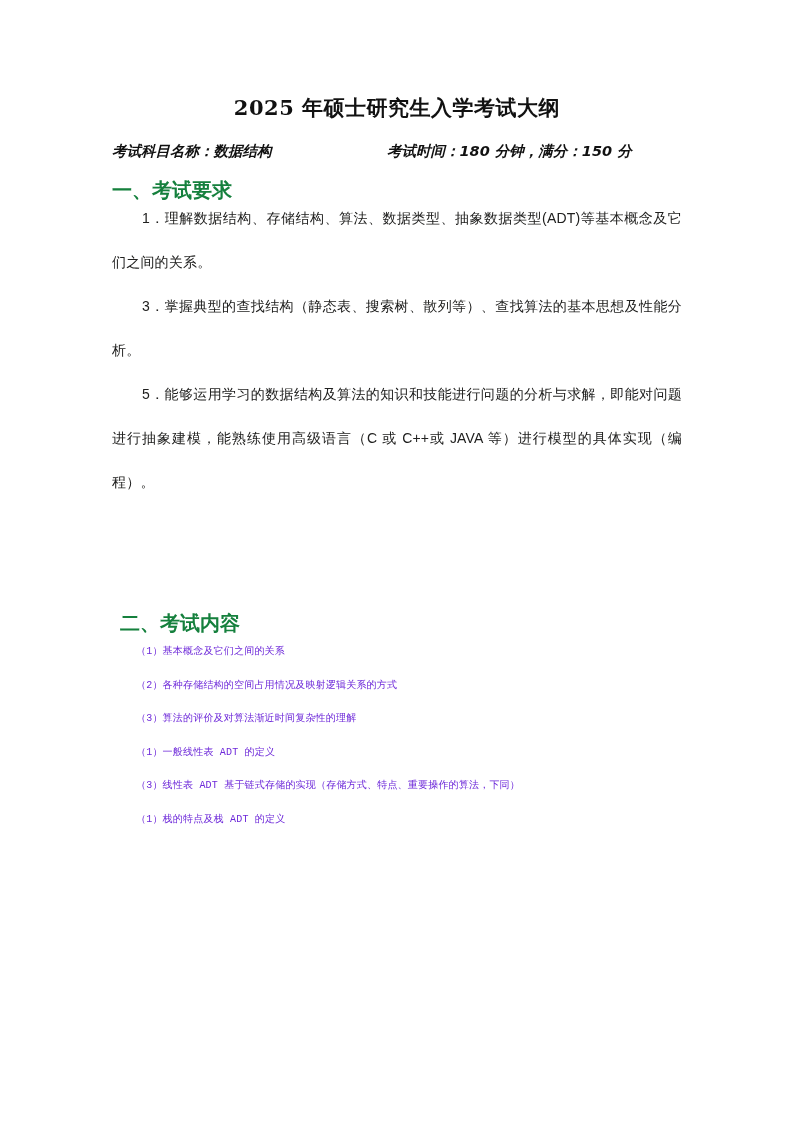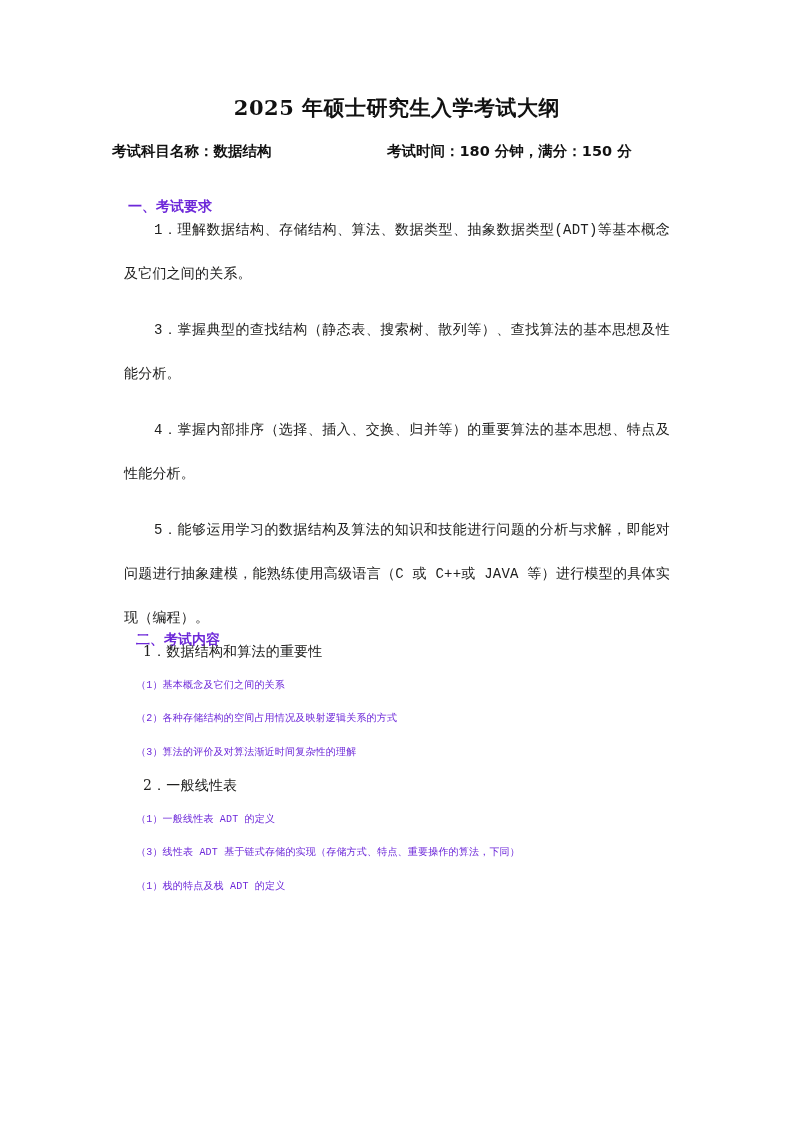--- a/index.html
+++ b/index.html
@@ -56,59 +56,60 @@
     top: 140px;
     left: 0;
     width: 570px;
     height: 22px;
     font-family: "DejaVu Sans", "Liberation Sans", sans-serif;
     font-weight: bold;
     font-size: 14.5px;
     line-height: 22px;
     color: #111;
     white-space: nowrap;
+    font-style: italic;
   }
   .meta-subject {
     position: absolute;
     left: 0;
     top: 0;
   }
   .meta-time {
     position: absolute;
     left: 275px;
     top: 0;
   }
 
   
   .section-heading {
     font-family: "DejaVu Sans", "Liberation Sans", sans-serif;
     font-weight: bold;
-    font-size: 14px;
+    font-size: 20px;
     line-height: 20px;
-    color: #6d28d9;
-    margin: 16px;
+    color: #15803d;
+    margin: 0;
     padding: 0;
     white-space: nowrap;
   }
 
   
   .req-list {
     margin: 0;
     padding: 0;
     list-style: none;
   }
   .req-item {
-    font-family: Liberation Mono, monospace;
+    font-family: Liberation Sans, sans-serif;
     font-size: 14px;
     line-height: 44px;
     color: #20201f;
     text-align: justify;
     text-justify: inter-ideograph;
     text-indent: 30px;
-    margin: 12px;
+    margin: 0;
     padding: 0;
     letter-spacing: 0.2px;
   }
 
   .content-list {
     margin: 0;
     padding: 0;
     list-style: none;
   }
   .lvl1 {
@@ -151,31 +152,28 @@
     <div class="meta-line">
       <span class="meta-subject">考试科目名称：数据结构</span>
       <span class="meta-time">考试时间：180 分钟，满分：150 分</span>
     </div>
 
     <h2 id="sec1-heading" class="section-heading">一、考试要求</h2>
 
     <div id="sec1-body" class="req-list">
       <p class="req-item">1．理解数据结构、存储结构、算法、数据类型、抽象数据类型(ADT)等基本概念及它们之间的关系。</p>
       <p class="req-item">3．掌握典型的查找结构（静态表、搜索树、散列等）、查找算法的基本思想及性能分析。</p>
-      <p class="req-item">4．掌握内部排序（选择、插入、交换、归并等）的重要算法的基本思想、特点及性能分析。</p>
       <p class="req-item">5．能够运用学习的数据结构及算法的知识和技能进行问题的分析与求解，即能对问题进行抽象建模，能熟练使用高级语言（C 或 C++或 JAVA 等）进行模型的具体实现（编程）。</p>
     </div>
 
     <h2 id="sec2-heading" class="section-heading">二、考试内容</h2>
 
     <div id="sec2-body" class="content-list">
-      <p class="lvl1">1．数据结构和算法的重要性</p>
       <p class="lvl2">（1）基本概念及它们之间的关系</p>
       <p class="lvl2">（2）各种存储结构的空间占用情况及映射逻辑关系的方式</p>
       <p class="lvl2">（3）算法的评价及对算法渐近时间复杂性的理解</p>
-      <p class="lvl1">2．一般线性表</p>
       <p class="lvl2">（1）一般线性表 ADT 的定义</p>
       <p class="lvl2">（3）线性表 ADT 基于链式存储的实现（存储方式、特点、重要操作的算法，下同）</p>
       <p class="lvl2">（1）栈的特点及栈 ADT 的定义</p>
     </div>
 
   </div>
 </div>
 
 </body></html>

